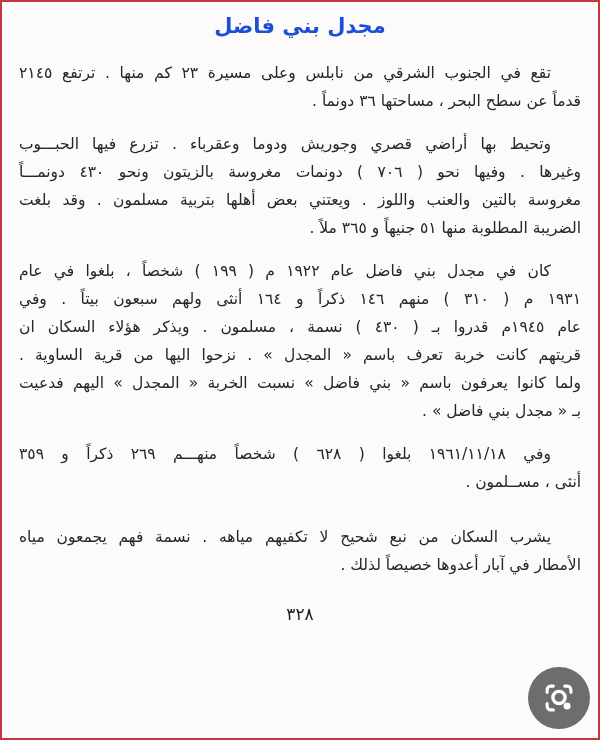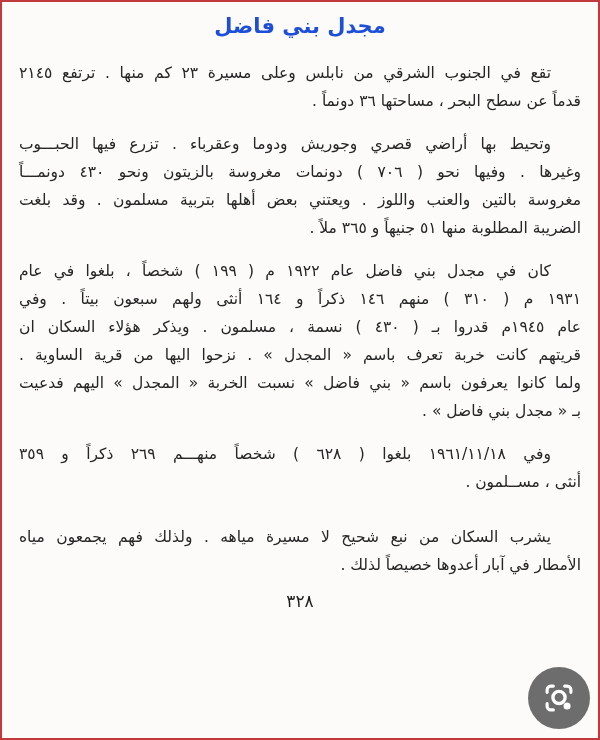--- a/index.html
+++ b/index.html
@@ -30,21 +30,21 @@
   .para { margin-top: 15px; }
   .para.first { margin-top: 21px; }
   .para.gap-lg { margin-top: 27px; }
   .line {
     text-align: justify;
     text-align-last: justify;
   }
   .line.last { text-align-last: right; }
   .para .line:first-child { padding-right: 30px; }
   .page-number {
-    margin-top: 12px;
+    margin-top: 25px;
     text-align: center;
     font-size: 17px;
     color: #1d1d1d;
     direction: rtl;
   }
   .lens-btn {
     position: absolute;
     right: 8px; bottom: 9px;
     width: 62px; height: 62px;
     border-radius: 50%;
@@ -80,21 +80,21 @@
       <div class="line">عام ١٩٤٥م قدروا بـ ( ٤٣٠ ) نسمة ، مسلمون . ويذكر هؤلاء السكان ان</div>
       <div class="line">قريتهم كانت خربة تعرف باسم « المجدل » . نزحوا اليها من قرية الساوية .</div>
       <div class="line">ولما كانوا يعرفون باسم « بني فاضل » نسبت الخربة « المجدل » اليهم فدعيت</div>
       <div class="line last">بـ « مجدل بني فاضل » .</div>
     </div>
   <div class="para">
       <div class="line">وفي ١٩٦١/١١/١٨ بلغوا ( ٦٢٨ ) شخصاً منهـــم ٢٦٩ ذكراً و ٣٥٩</div>
       <div class="line last">أنثى ، مســلمون .</div>
     </div>
   <div class="para gap-lg">
-      <div class="line">يشرب السكان من نبع شحيح لا مسيرة مياهه . ولذلك فهم يجمعون مياه</div>
+      <div class="line">يشرب السكان من نبع شحيح لا تكفيهم مياهه . نسمة فهم يجمعون مياه</div>
       <div class="line last">الأمطار في آبار أعدوها خصيصاً لذلك .</div>
     </div>
 </div>
 
 <div class="page-number">٣٢٨</div>
 
 <button class="lens-btn">
   <svg width="34" height="34" viewBox="0 0 24 24" fill="none" stroke="#ffffff" stroke-width="2.2" stroke-linecap="round">
     <path d="M8 3.6 H6.2 A2.6 2.6 0 0 0 3.6 6.2 V8"></path>
     <path d="M16 3.6 H17.8 A2.6 2.6 0 0 1 20.4 6.2 V8"></path>

